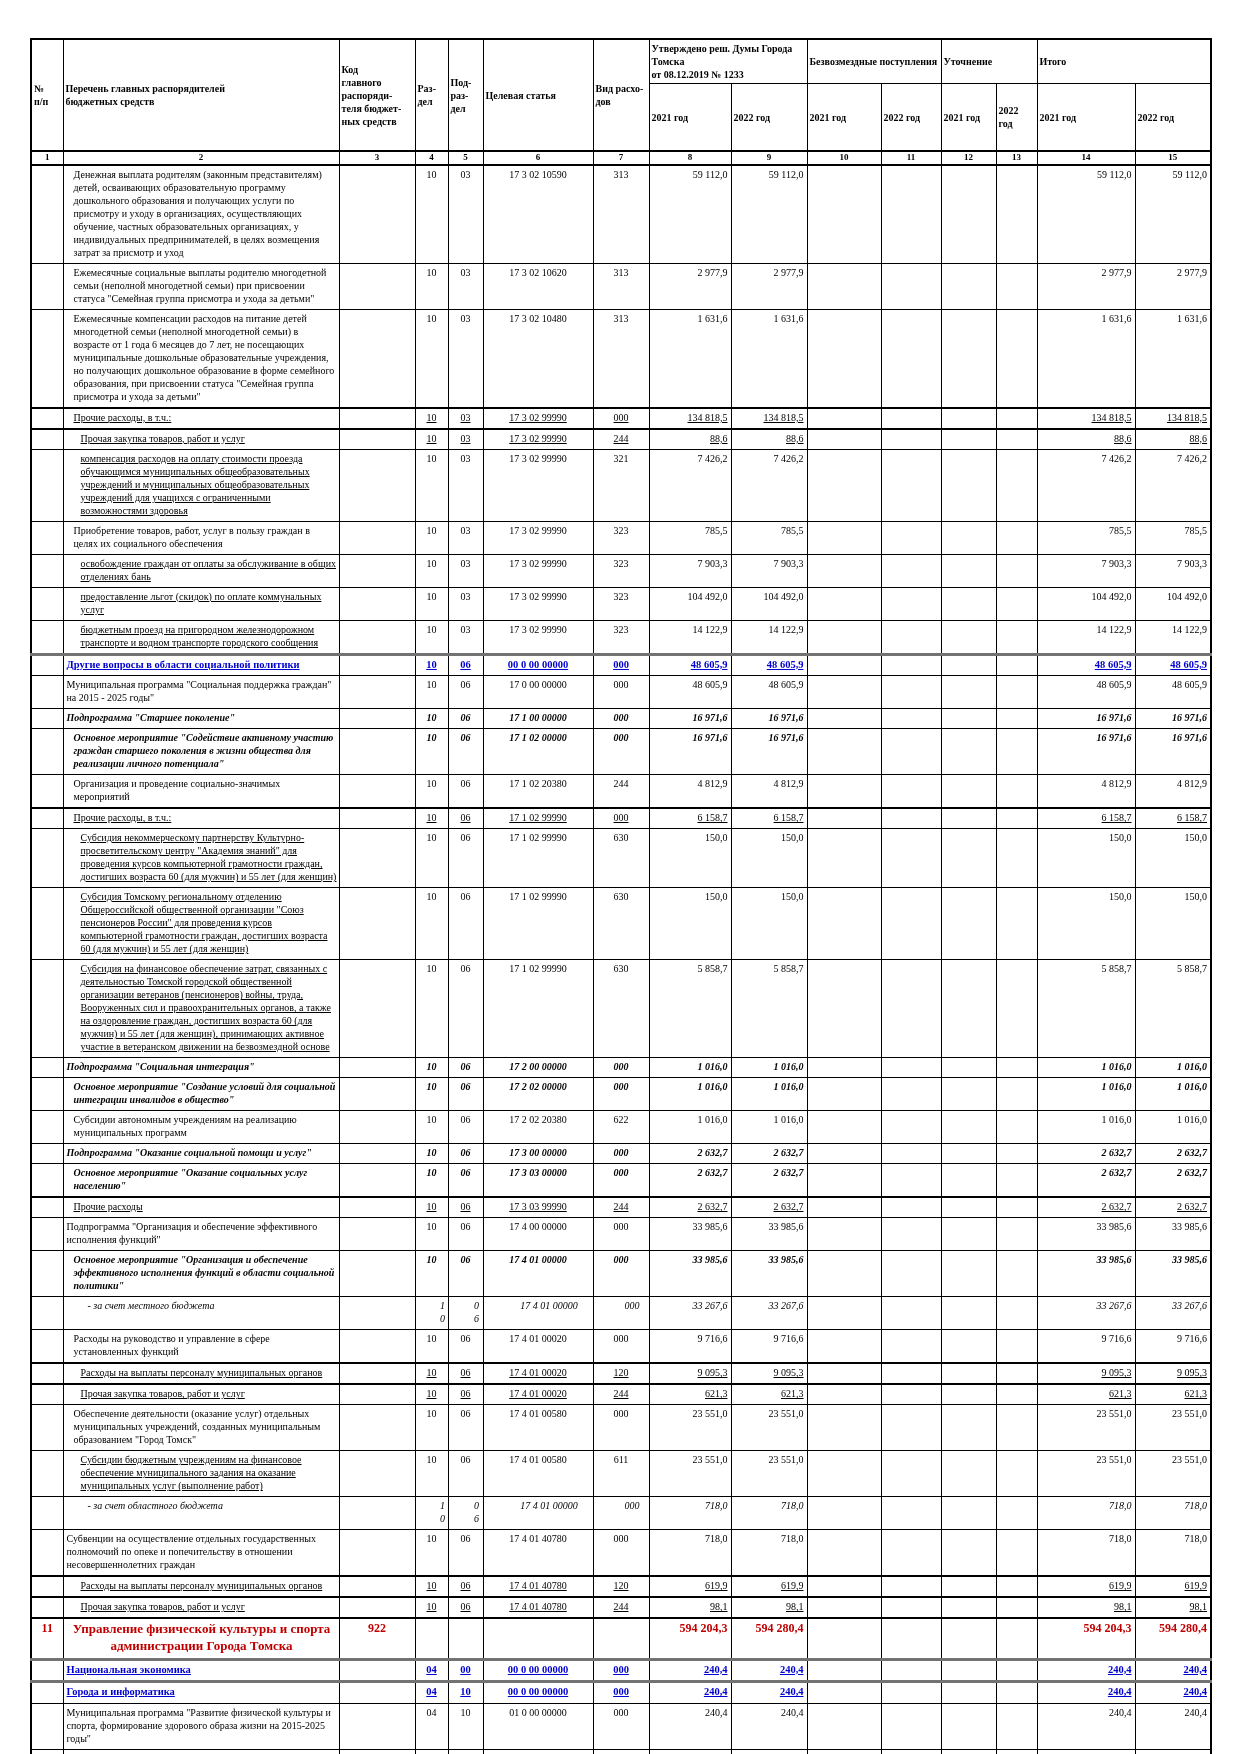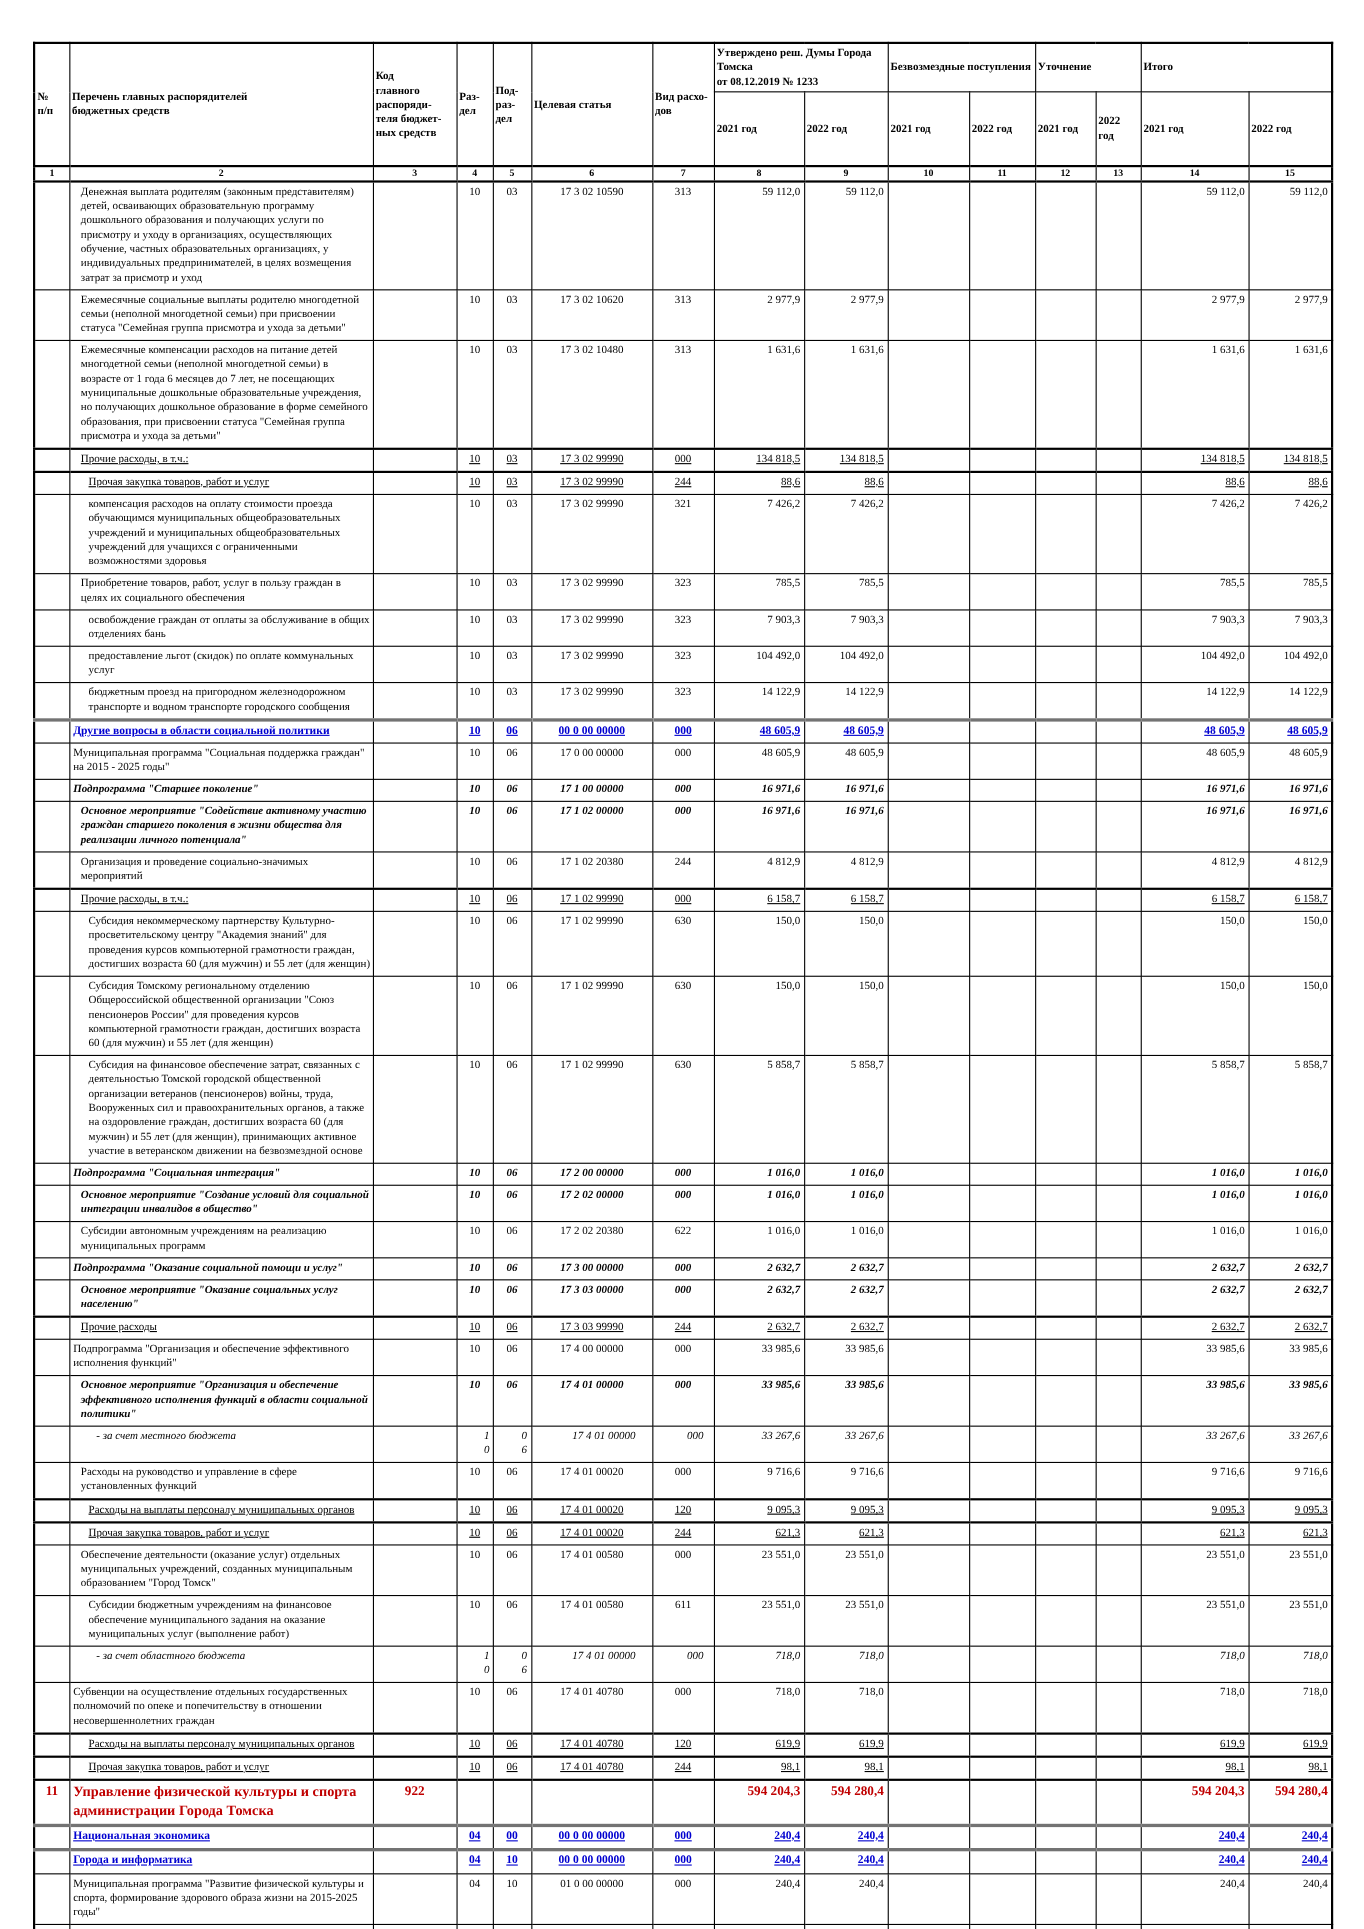--- a/index.html
+++ b/index.html
@@ -10,28 +10,28 @@
   thead th{font-weight:bold;text-align:left;vertical-align:middle;padding:2px;white-space:pre-line;font-size:10px;}
   tr.grp th{height:36px;}
   tr.yrs th{height:62px;}
   tr.idx td{border-top:2px solid #000;border-bottom:2px solid #000;text-align:center;font-weight:bold;font-size:9px;padding:0 1px;}
   tbody td{vertical-align:top;padding:2px 2px 4px 2px;}
   td.name{text-align:left;}
   td.mid{text-align:center;}
   td.num{text-align:right;padding-right:3px;}
   .ind0{padding-left:3px;}
   .ind1{padding-left:10px;}
-  .ind2{padding-left:17px;}
+  .ind2{padding-left:17px;text-decoration:underline;}
   
   tr.st-u td{text-decoration:underline;border-top:2px solid #000;}
   tr.st-b td{color:#0000d0;font-weight:bold;text-decoration:underline;border-top:3px solid #737373;font-size:10.5px;}
   tr.st-i td{font-weight:bold;font-style:italic;}
   tr.st-p td{font-style:italic;padding-left:24px;}
   tr.st-r td{color:#c00000;font-weight:bold;font-size:12px;border-top:2px solid #000;border-bottom:2px solid #000;}
-  tr.st-r td.name{font-size:13px;line-height:1.25;}
+  tr.st-r td.name{font-size:13px;line-height:1.25;text-align:center;}
 </style>
 </head>
 <body>
 
 <div class="sheet">
   <table>
     <colgroup>
       <col style="width:32px">
         <col style="width:276px">
         <col style="width:76px">

